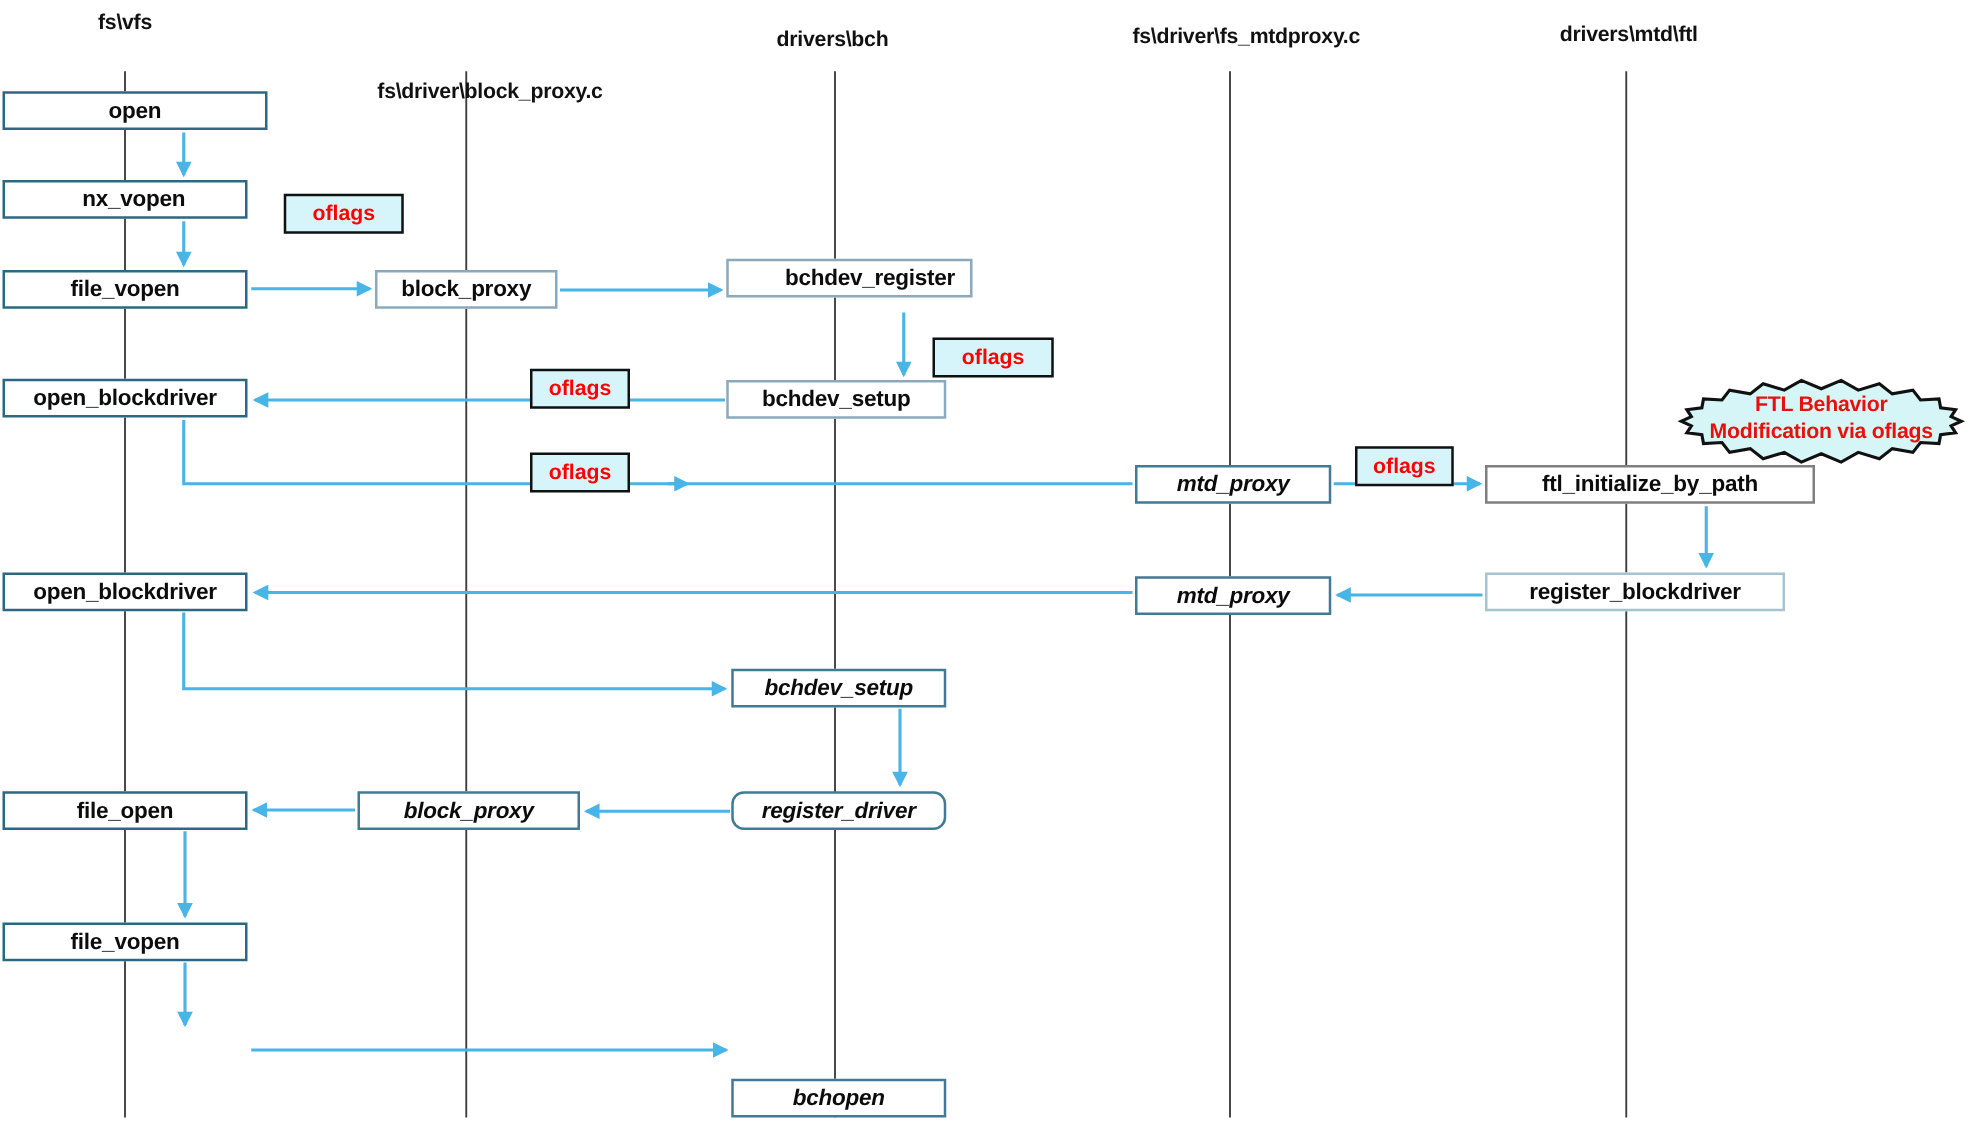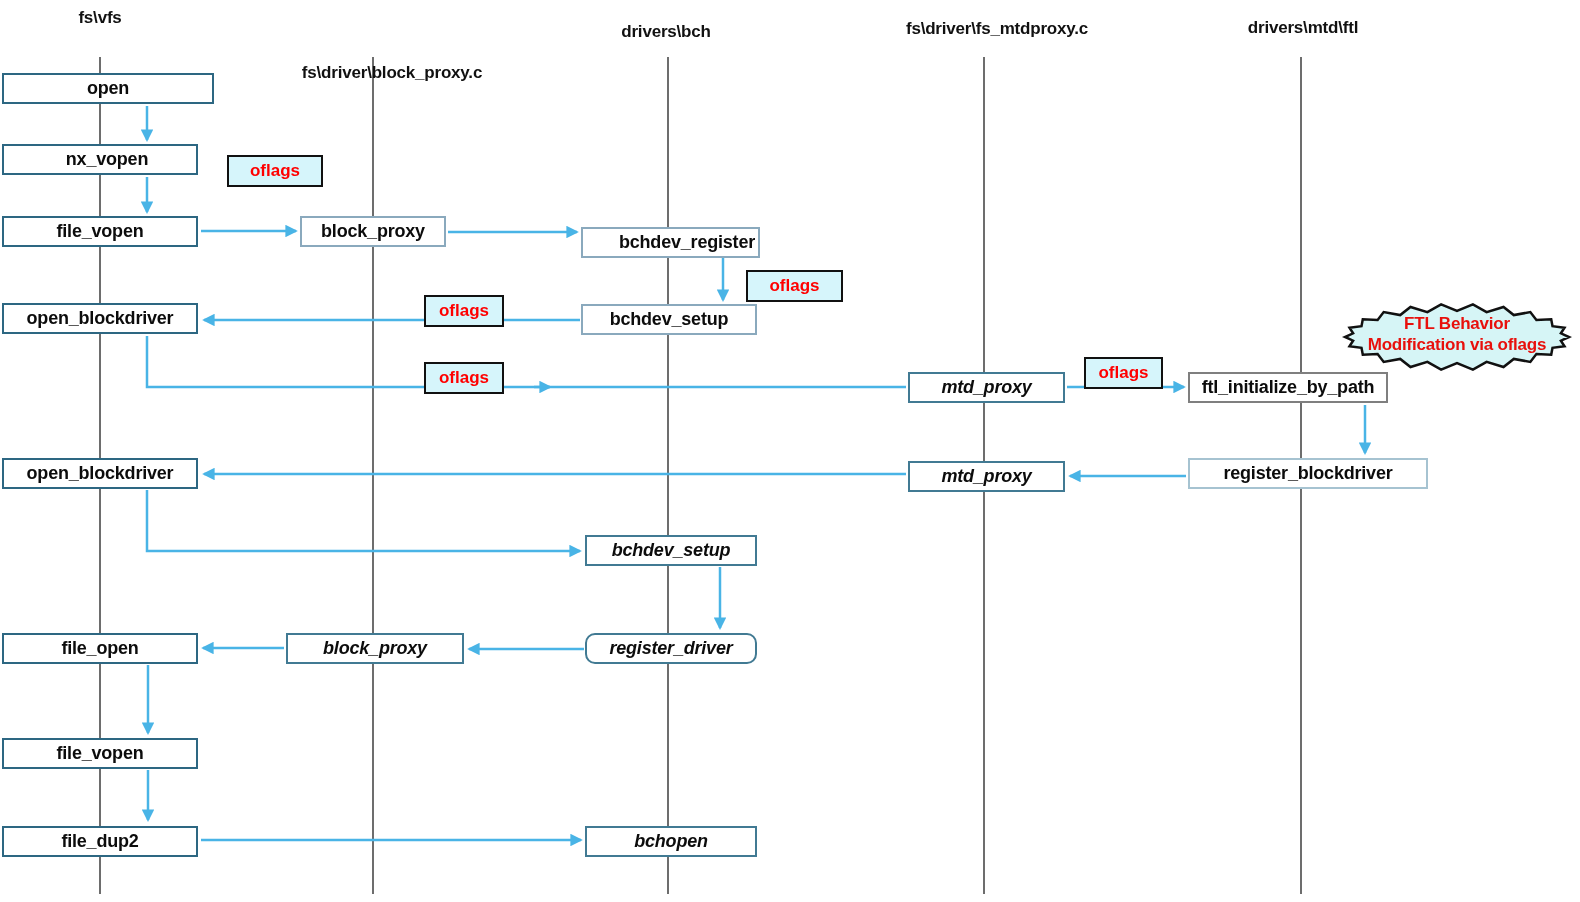--- a/index.html
+++ b/index.html
@@ -104,35 +104,34 @@
   <div class="col-header" style="left:997px;top:19px;">fs\driver\fs_mtdproxy.c</div>
   <div class="col-header" style="left:1303px;top:18px;">drivers\mtd\ftl</div>
 
   <div class="node b-dark" style="left:2px;top:73px;width:212px;">open</div>
   <div class="node b-dark" style="left:2px;top:144px;width:196px;padding-left:14px;">nx_vopen</div>
   <div class="node b-dark" style="left:2px;top:216px;width:196px;">file_vopen</div>
   <div class="node b-dark" style="left:2px;top:303px;width:196px;">open_blockdriver</div>
   <div class="node b-dark" style="left:2px;top:458px;width:196px;">open_blockdriver</div>
   <div class="node b-dark" style="left:2px;top:633px;width:196px;">file_open</div>
   <div class="node b-dark" style="left:2px;top:738px;width:196px;">file_vopen</div>
-  <div class="node b-dark" style="left:2px;top:826px;width:196px;">file_dup2</div>
 
   <div class="node b-light" style="left:300px;top:216px;width:146px;">block_proxy</div>
   <div class="node b-mid" style="left:286px;top:633px;width:178px;">block_proxy</div>
 
-  <div class="node b-light" style="left:581px;top:227px;width:179px;padding-left:33px;">bchdev_register</div>
+  <div class="node b-light" style="left:581px;top:207px;width:197px;padding-left:33px;">bchdev_register</div>
   <div class="node b-light" style="left:581px;top:304px;width:176px;">bchdev_setup</div>
   <div class="node b-mid" style="left:585px;top:535px;width:172px;">bchdev_setup</div>
   <div class="node b-mid" style="left:585px;top:633px;width:172px;border-radius:10px;">register_driver</div>
-  <div class="node b-mid" style="left:585px;top:826px;width:172px;">bchopen</div>
+  <div class="node b-mid" style="left:585px;top:863px;width:172px;">bchopen</div>
 
   <div class="node b-mid" style="left:908px;top:372px;width:157px;">mtd_proxy</div>
   <div class="node b-mid" style="left:908px;top:461px;width:157px;">mtd_proxy</div>
 
-  <div class="node b-gray" style="left:1188px;top:372px;width:200px;">ftl_initialize_by_path</div>
+  <div class="node b-gray" style="left:1188px;top:372px;width:264px;">ftl_initialize_by_path</div>
   <div class="node b-pale" style="left:1188px;top:458px;width:240px;">register_blockdriver</div>
 
   <div class="flag" style="left:227px;top:144px;width:96px;height:32px;">oflags</div>
   <div class="flag" style="left:746px;top:259px;width:97px;height:32px;">oflags</div>
   <div class="flag" style="left:424px;top:284px;width:80px;height:32px;">oflags</div>
   <div class="flag" style="left:424px;top:351px;width:80px;height:32px;">oflags</div>
   <div class="flag" style="left:1084px;top:346px;width:79px;height:32px;">oflags</div>
 
   <div class="cloud-text">
     <div>FTL Behavior</div>

